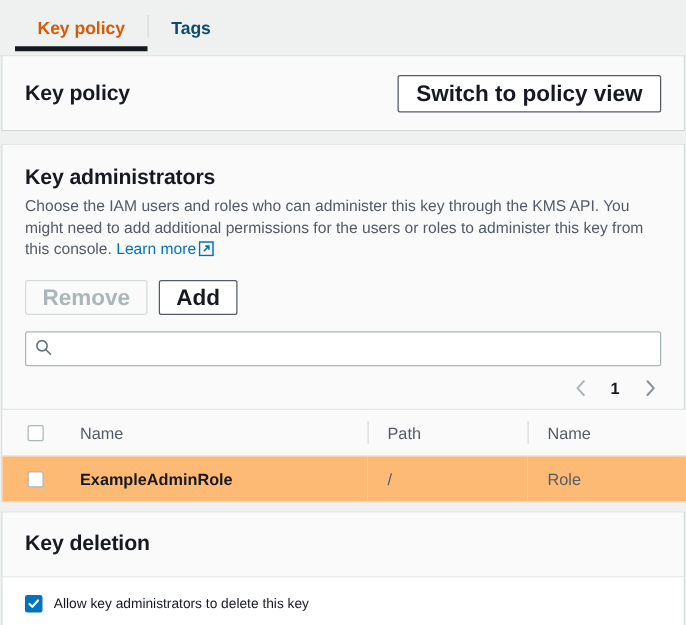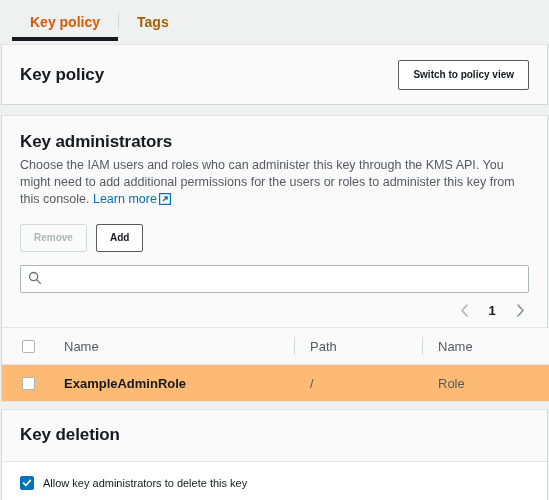--- a/index.html
+++ b/index.html
@@ -30,21 +30,21 @@
     align-items: stretch;
     padding-left: 12px;
     box-sizing: border-box;
   }
   .tab {
     display: flex;
     align-items: center;
     padding: 0 18px;
     font-size: 14px;
     font-weight: bold;
-    color: #a16207;
+    color: #0c4a6e;
     position: relative;
     cursor: pointer;
     box-sizing: border-box;
   }
   .tab.active {
     color: #d45b07;
   }
   .tab.active::after {
     content: "";
     position: absolute;
@@ -92,21 +92,21 @@
   }
   .h2 {
     font-size: 17px;
     font-weight: bold;
     color: #16191f;
     margin: 0;
     letter-spacing: -0.1px;
   }
   .btn {
     font-family: "Liberation Sans", sans-serif;
-    font-size: 10px;
+    font-size: 18px;
     font-weight: bold;
     background: #ffffff;
     border: 1px solid #545b64;
     color: #16191f;
     border-radius: 2px;
     padding: 6px 14px;
     cursor: pointer;
     line-height: 16px;
   }
   .btn.disabled {

